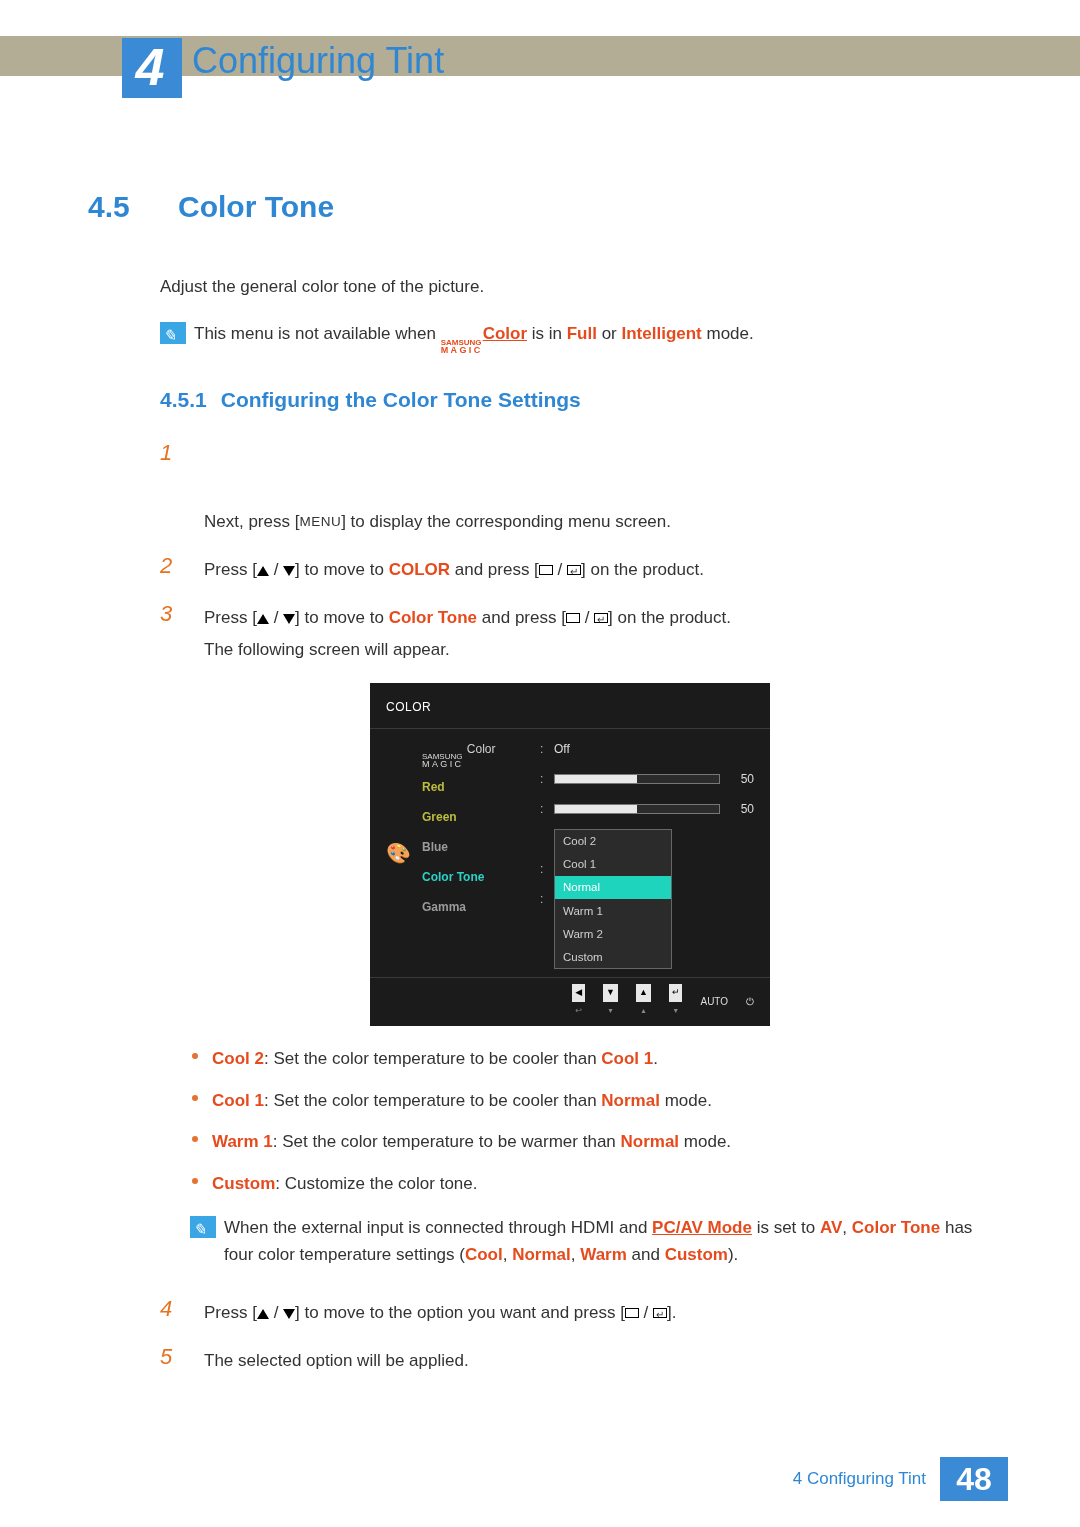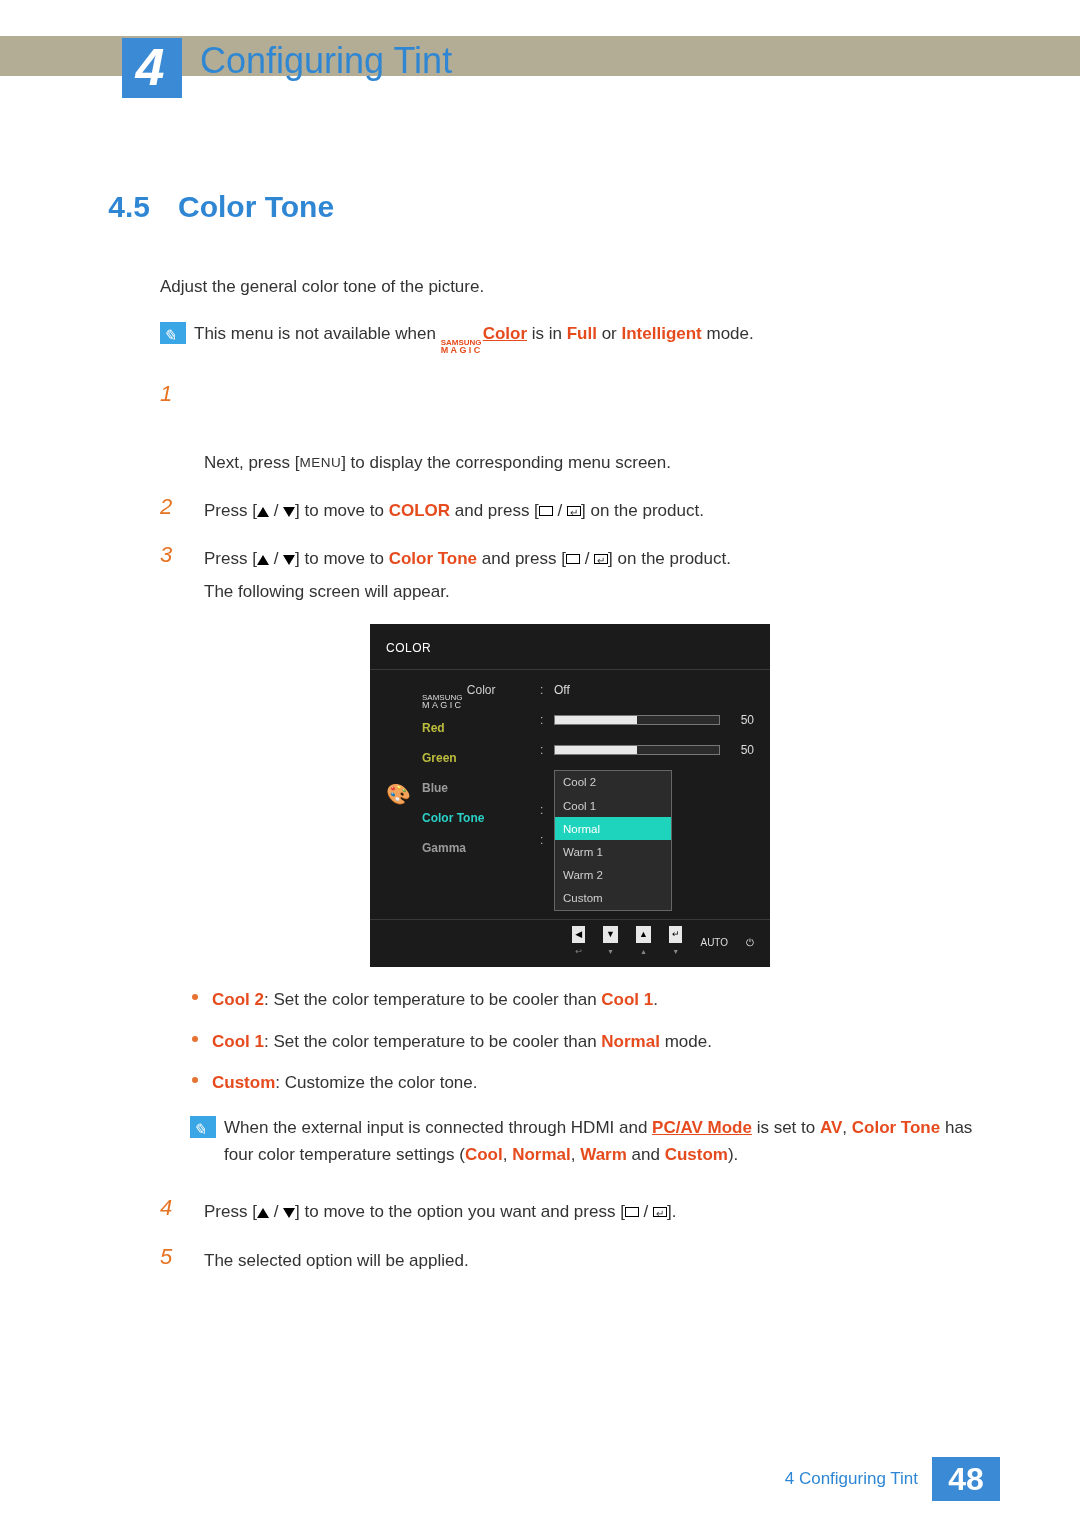--- a/index.html
+++ b/index.html
@@ -33,33 +33,33 @@
     font-size: 52px;
     font-weight: bold;
     font-style: italic;
     text-align: center;
     line-height: 58px;
     padding-right: 4px;
   }
   .chapter-title {
     position: absolute;
     top: 40px;
-    left: 200px;
+    left: 192px;
     color: #2f87d4;
     font-size: 36px;
     font-weight: 500;
   }
   .content {
     position: absolute;
     top: 190px;
     left: 88px;
     right: 100px;
   }
   .section-row { display: flex; gap: 28px; align-items: baseline; margin-bottom: 48px; }
-  .section-num  { color: #2f87d4; font-size: 30px; font-weight: bold; width: 62px; text-align: right; }
+  .section-num  { color: #2f87d4; font-size: 30px; font-weight: bold; width: 62px; }
   .section-title{ color: #2f87d4; font-size: 30px; font-weight: bold; }
   .body-text {
     margin-left: 72px;
     font-size: 17px;
     color: #333;
     line-height: 1.75;
   }
   .intro { margin-bottom: 18px; }
   .note-row {
     display: flex;
@@ -143,21 +143,21 @@
   .palette-icon { font-size:20px; color:#fff; }
   .bullets { margin: 4px 0 18px 30px; }
   .bullet { position:relative; padding-left: 22px; margin-bottom: 16px; font-size:17px; color:#333; line-height:1.5;}
   .bullet::before {
     content:""; position:absolute; left:2px; top:7px;
     width:6px; height:6px; background:#e67231; border-radius:50%;
   }
   .footer {
     position: absolute;
     bottom: 26px;
-    right: 80px;
+    right: 72px;
     display:flex; align-items:center; gap: 14px;
   }
   .footer-text { color:#2f87d4; font-size: 17px; }
   .footer-page {
     background:#3b8ad5; color:#fff;
     width: 68px; height: 44px;
     font-size: 32px; font-weight: bold;
     display:flex; align-items:center; justify-content:center;
   }
   .sm-stack {display:inline-flex; flex-direction:column; line-height:0.85; vertical-align:-6px; color:#e64b1e; font-weight:bold;}
@@ -185,20 +185,24 @@
       <div class="note-row">
         <div class="note-icon"></div>
         <div class="note-text">
           <span>This menu is not available when </span><span class="sm-stack">
               <span class="t">SAMSUNG</span>
               <span class="b">MAGIC</span>
             </span><span class="red-under">Color</span><span> is in </span><span class="red-bold">Full</span><span> or </span><span class="red-bold">Intelligent</span><span> mode.</span>
         </div>
       </div>
 
+      <div class="subsection-row">
+        <div class="subsection-num">4.5.1</div>
+        <div class="subsection-title">Configuring the Color Tone Settings</div>
+      </div>
 
       <div class="step">
         <div class="step-num">1</div>
         <div class="step-body">
           <br><br>
           <span>Next, press [</span><span class="key-menu">MENU</span><span>] to display the corresponding menu screen.</span>
         </div>
       </div>
 
       <div class="step">
@@ -284,20 +288,21 @@
                 <span>AUTO</span>
               </span>
             <span class="nav-glyph">⏻</span>
           </div>
         </div>
       </div>
 
       <div class="bullets">
         <div class="bullet"><span class="red-bold">Cool 2</span><span>: Set the color temperature to be cooler than </span><span class="red-bold">Cool 1</span><span>.</span></div>
         <div class="bullet"><span class="red-bold">Cool 1</span><span>: Set the color temperature to be cooler than </span><span class="red-bold">Normal</span><span> mode.</span></div>
+        <div class="bullet"><span class="red-bold">Warm 1</span><span>: Set the color temperature to be warmer than </span><span class="red-bold">Normal</span><span> mode.</span></div>
         <div class="bullet"><span class="red-bold">Custom</span><span>: Customize the color tone.</span></div>
       </div>
 
       <div class="note-row" style="margin-left:30px;">
         <div class="note-icon"></div>
         <div class="note-text">
           <span>When the external input is connected through HDMI and </span><span class="red-under">PC/AV Mode</span><span> is set to </span><span class="red-bold">AV</span><span>, </span><span class="red-bold">Color Tone</span>
           <span>has four color temperature settings (</span><span class="red-bold">Cool</span><span>, </span><span class="red-bold">Normal</span><span>, </span><span class="red-bold">Warm</span><span> and </span><span class="red-bold">Custom</span><span>).</span>
         </div>
       </div>

